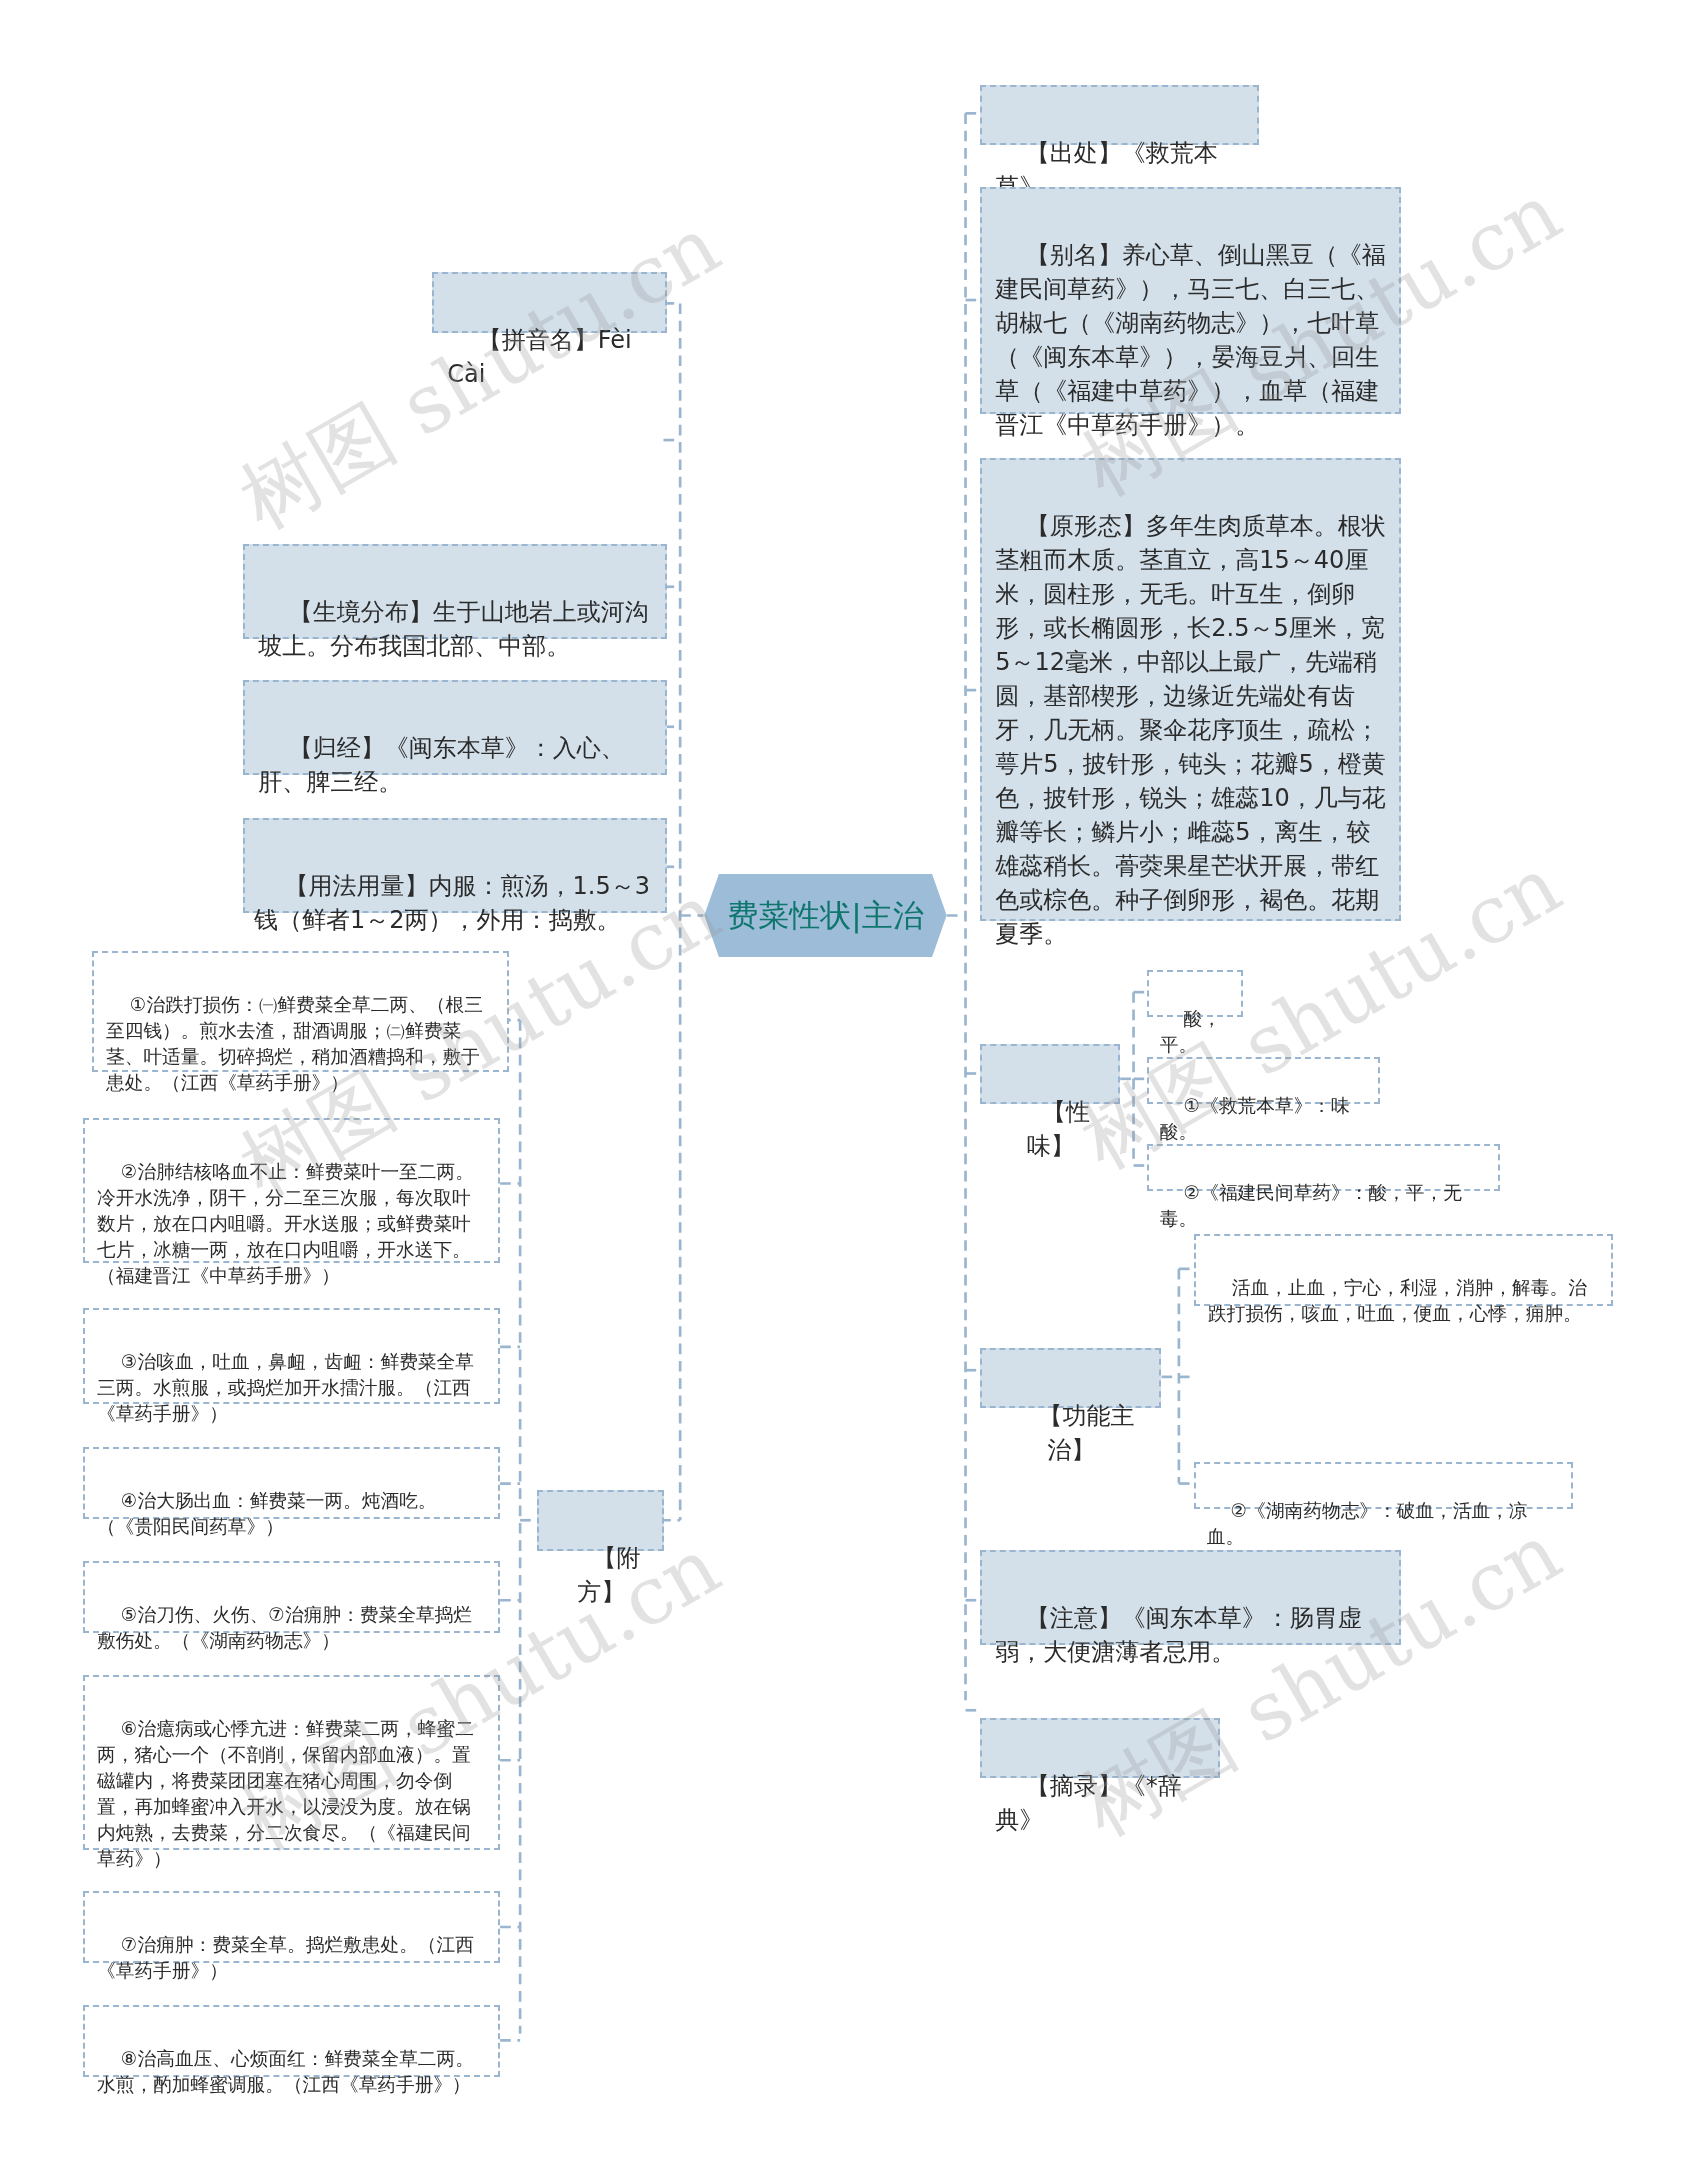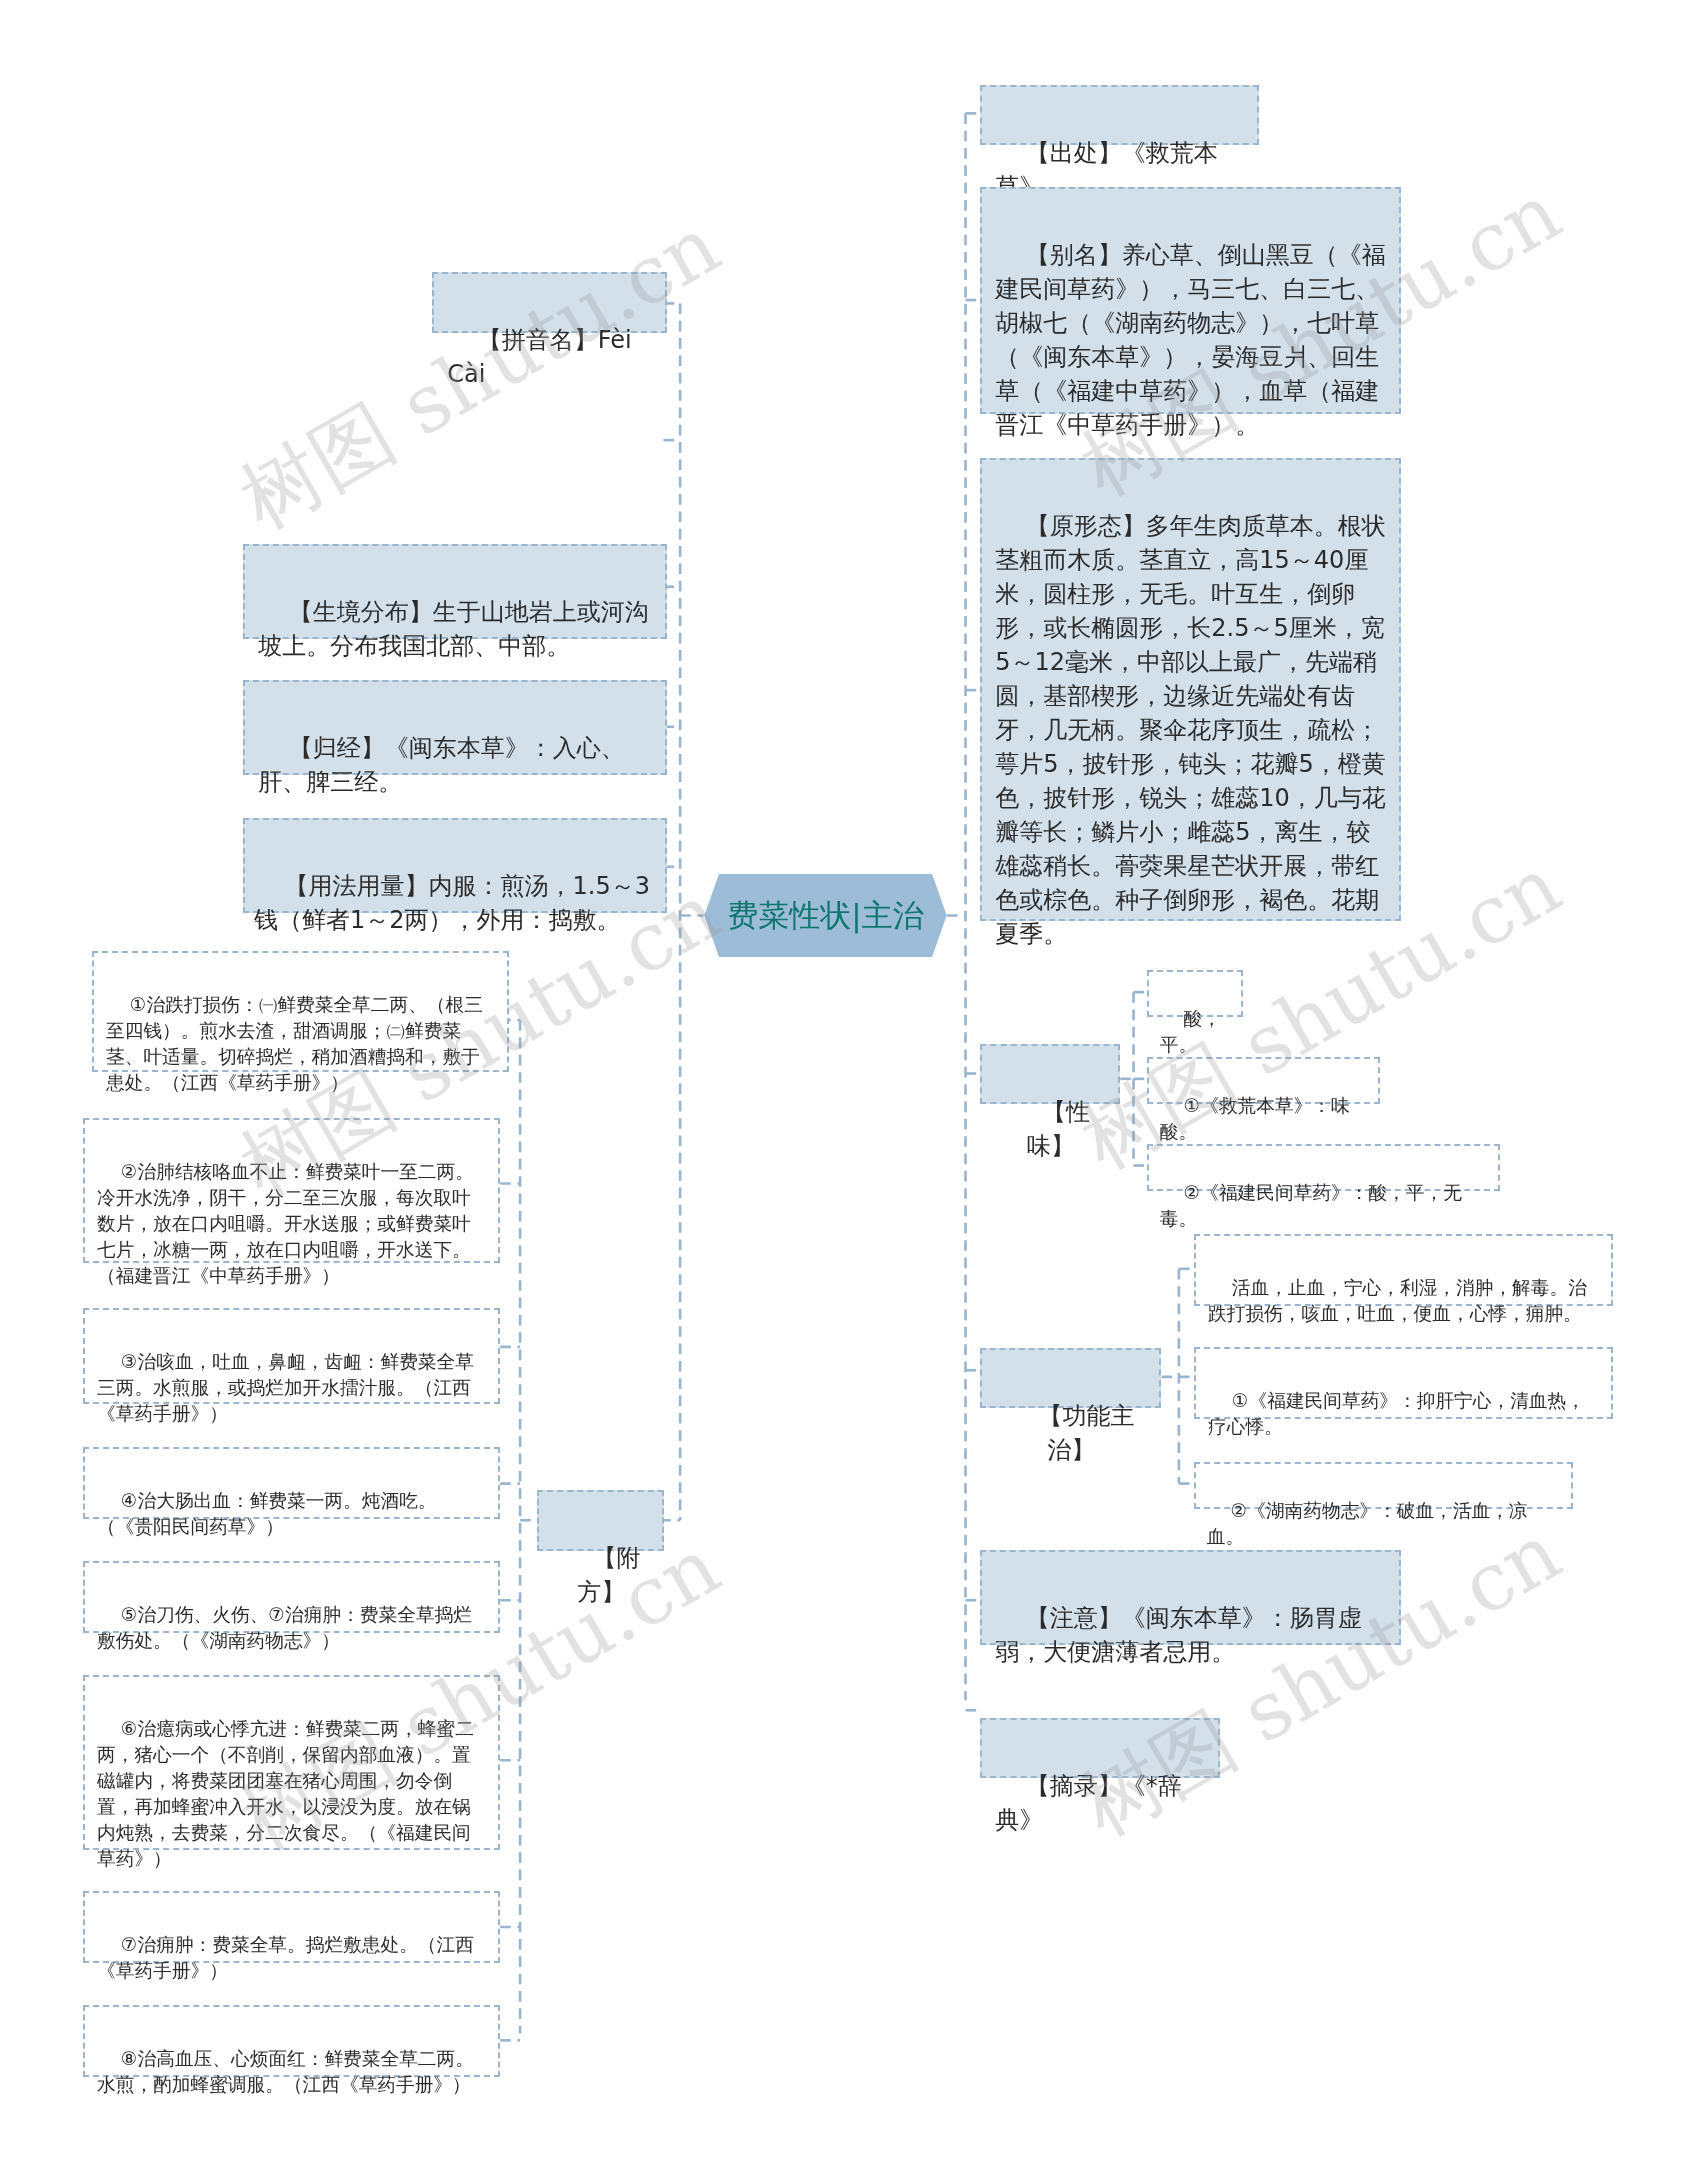--- a/index.html
+++ b/index.html
@@ -151,23 +151,20 @@
   <div class="node plain l2" style="left:1147px; top:1144px; width:353px; height:47px; padding:8px 10.7px;">
     <span>②《福建民间草药》：酸，平，无毒。</span>
   </div>
 
   <div class="node filled l1" style="left:980px; top:1348px; width:181px; height:60px; text-align:center;">
     <span>【功能主治】</span>
   </div>
   <div class="node plain l2" style="left:1194px; top:1234px; width:419px; height:72px;">
     <span>活血，止血，宁心，利湿，消肿，解毒。治跌打损伤，咳血，吐血，便血，心悸，痈肿。</span>
   </div>
-  <div class="node plain l2" style="left:1194px; top:1347px; width:419px; height:72px;">
-    <span>①《福建民间草药》：抑肝宁心，清血热，疗心悸。</span>
-  </div>
   <div class="node plain l2" style="left:1194px; top:1462px; width:379px; height:47px; padding:8px 10.7px;">
     <span>②《湖南药物志》：破血，活血，凉血。</span>
   </div>
 
   <div class="node filled l1" style="left:980px; top:1550px; width:421px; height:95px;">
     <span>【注意】《闽东本草》：肠胃虚弱，大便溏薄者忌用。</span>
   </div>
 
   <div class="node filled l1" style="left:980px; top:1686px; width:240px; height:60px;margin-top:32px;">
     <span>【摘录】《*辞典》</span>

